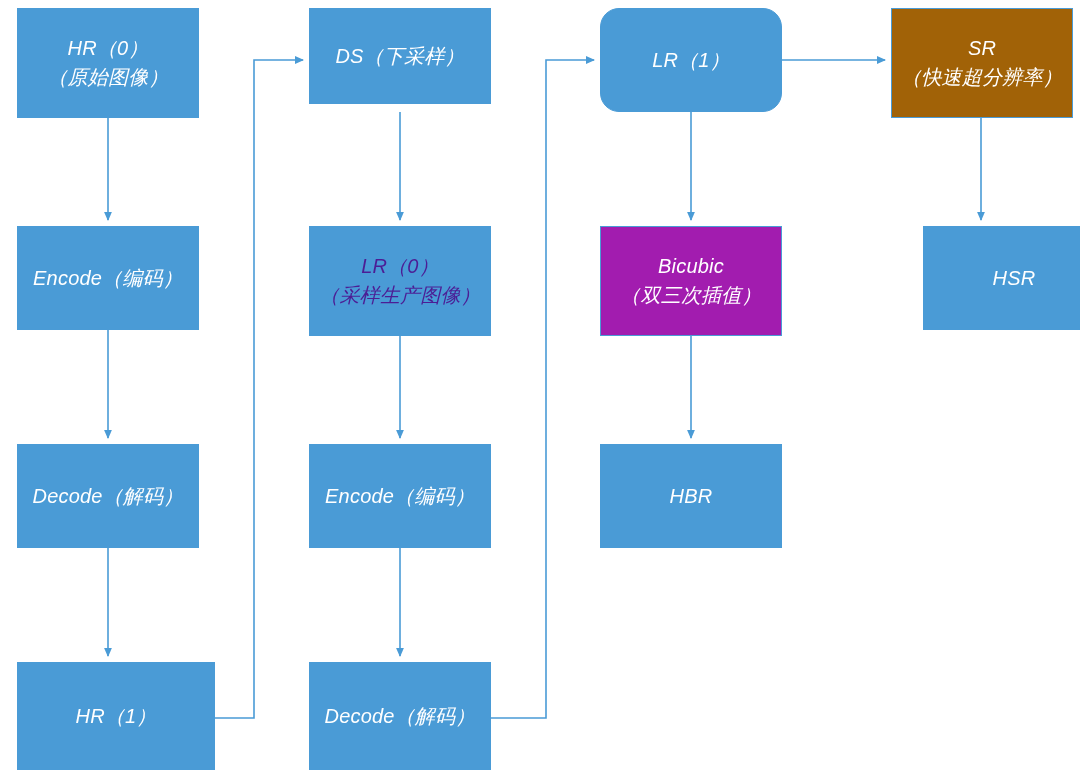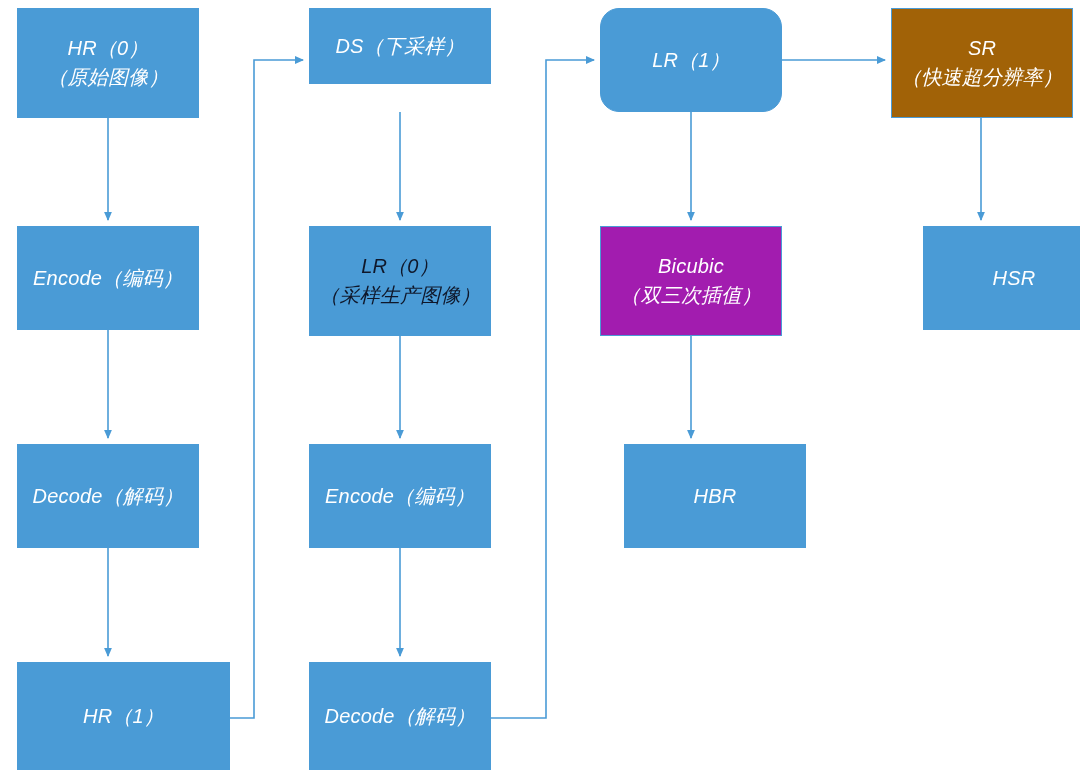--- a/index.html
+++ b/index.html
@@ -72,54 +72,54 @@
         <polyline points="782,60 885,60" stroke="#4a9bd6"></polyline>
         <polyline points="981,118 981,220" stroke="#4a9bd6"></polyline>
       </g>
   </svg>
 
   <div id="nodes-group">
       <div class="node" style="left: 17px; top: 8px; width: 182px; height: 110px; background: rgb(74, 155, 214); border-color: rgb(74, 155, 214); color: rgb(255, 255, 255);">
         <span class="node-text">HR（0）
 （原始图像）</span>
       </div>
-      <div class="node" style="left: 309px; top: 8px; width: 182px; height: 76px; background: rgb(74, 155, 214); border-color: rgb(74, 155, 214); color: rgb(255, 255, 255);">
+      <div class="node" style="left: 309px; top: 8px; width: 182px; height: 96px; background: rgb(74, 155, 214); border-color: rgb(74, 155, 214); color: rgb(255, 255, 255);">
         <span class="node-text">DS（下采样）</span>
       </div>
       <div class="node" style="left: 600px; top: 8px; width: 182px; height: 104px; background: rgb(74, 155, 214); border-color: rgb(74, 155, 214); color: rgb(255, 255, 255); border-radius: 19px;">
         <span class="node-text">LR（1）</span>
       </div>
       <div class="node" style="left: 891px; top: 8px; width: 182px; height: 110px; background: #a16207; border-color: rgb(74, 155, 214); color: rgb(255, 255, 255);">
         <span class="node-text">SR
 （快速超分辨率）</span>
       </div>
       <div class="node" style="left: 17px; top: 226px; width: 182px; height: 104px; background: rgb(74, 155, 214); border-color: rgb(74, 155, 214); color: rgb(255, 255, 255);">
         <span class="node-text">Encode（编码）</span>
       </div>
-      <div class="node" style="left: 309px; top: 226px; width: 182px; height: 110px; background: rgb(74, 155, 214); border-color: rgb(74, 155, 214); color: #0f172a;">
+      <div class="node" style="left: 309px; top: 226px; width: 182px; height: 110px; background: rgb(74, 155, 214); border-color: rgb(74, 155, 214); color: #4c1d95;">
         <span class="node-text">LR（0）
 （采样生产图像）</span>
       </div>
       <div class="node" style="left: 600px; top: 226px; width: 182px; height: 110px; background: #a21caf; border-color: rgb(74, 155, 214); color: rgb(255, 255, 255);">
         <span class="node-text">Bicubic
 （双三次插值）</span>
       </div>
       <div class="node" style="left: 891px; top: 226px; width: 182px; height: 104px; background: rgb(74, 155, 214); border-color: rgb(74, 155, 214); color: rgb(255, 255, 255); margin-left: 32px;">
         <span class="node-text">HSR</span>
       </div>
       <div class="node" style="left: 17px; top: 444px; width: 182px; height: 104px; background: rgb(74, 155, 214); border-color: rgb(74, 155, 214); color: rgb(255, 255, 255);">
         <span class="node-text">Decode（解码）</span>
       </div>
       <div class="node" style="left: 309px; top: 444px; width: 182px; height: 104px; background: rgb(74, 155, 214); border-color: rgb(74, 155, 214); color: rgb(255, 255, 255);">
         <span class="node-text">Encode（编码）</span>
       </div>
-      <div class="node" style="left: 600px; top: 444px; width: 182px; height: 104px; background: rgb(74, 155, 214); border-color: rgb(74, 155, 214); color: rgb(255, 255, 255); margin-left: 24px;">
+      <div class="node" style="left: 600px; top: 444px; width: 182px; height: 104px; background: rgb(74, 155, 214); border-color: rgb(74, 155, 214); color: rgb(255, 255, 255);">
         <span class="node-text">HBR</span>
       </div>
-      <div class="node" style="left: 17px; top: 662px; width: 213px; height: 108px; background: rgb(74, 155, 214); border-color: rgb(74, 155, 214); color: rgb(255, 255, 255);">
+      <div class="node" style="left: 17px; top: 662px; width: 198px; height: 108px; background: rgb(74, 155, 214); border-color: rgb(74, 155, 214); color: rgb(255, 255, 255);">
         <span class="node-text">HR（1）</span>
       </div>
       <div class="node" style="left: 309px; top: 662px; width: 182px; height: 108px; background: rgb(74, 155, 214); border-color: rgb(74, 155, 214); color: rgb(255, 255, 255);">
         <span class="node-text">Decode（解码）</span>
       </div>
     </div>
 
 </div>
 
 </body></html>

